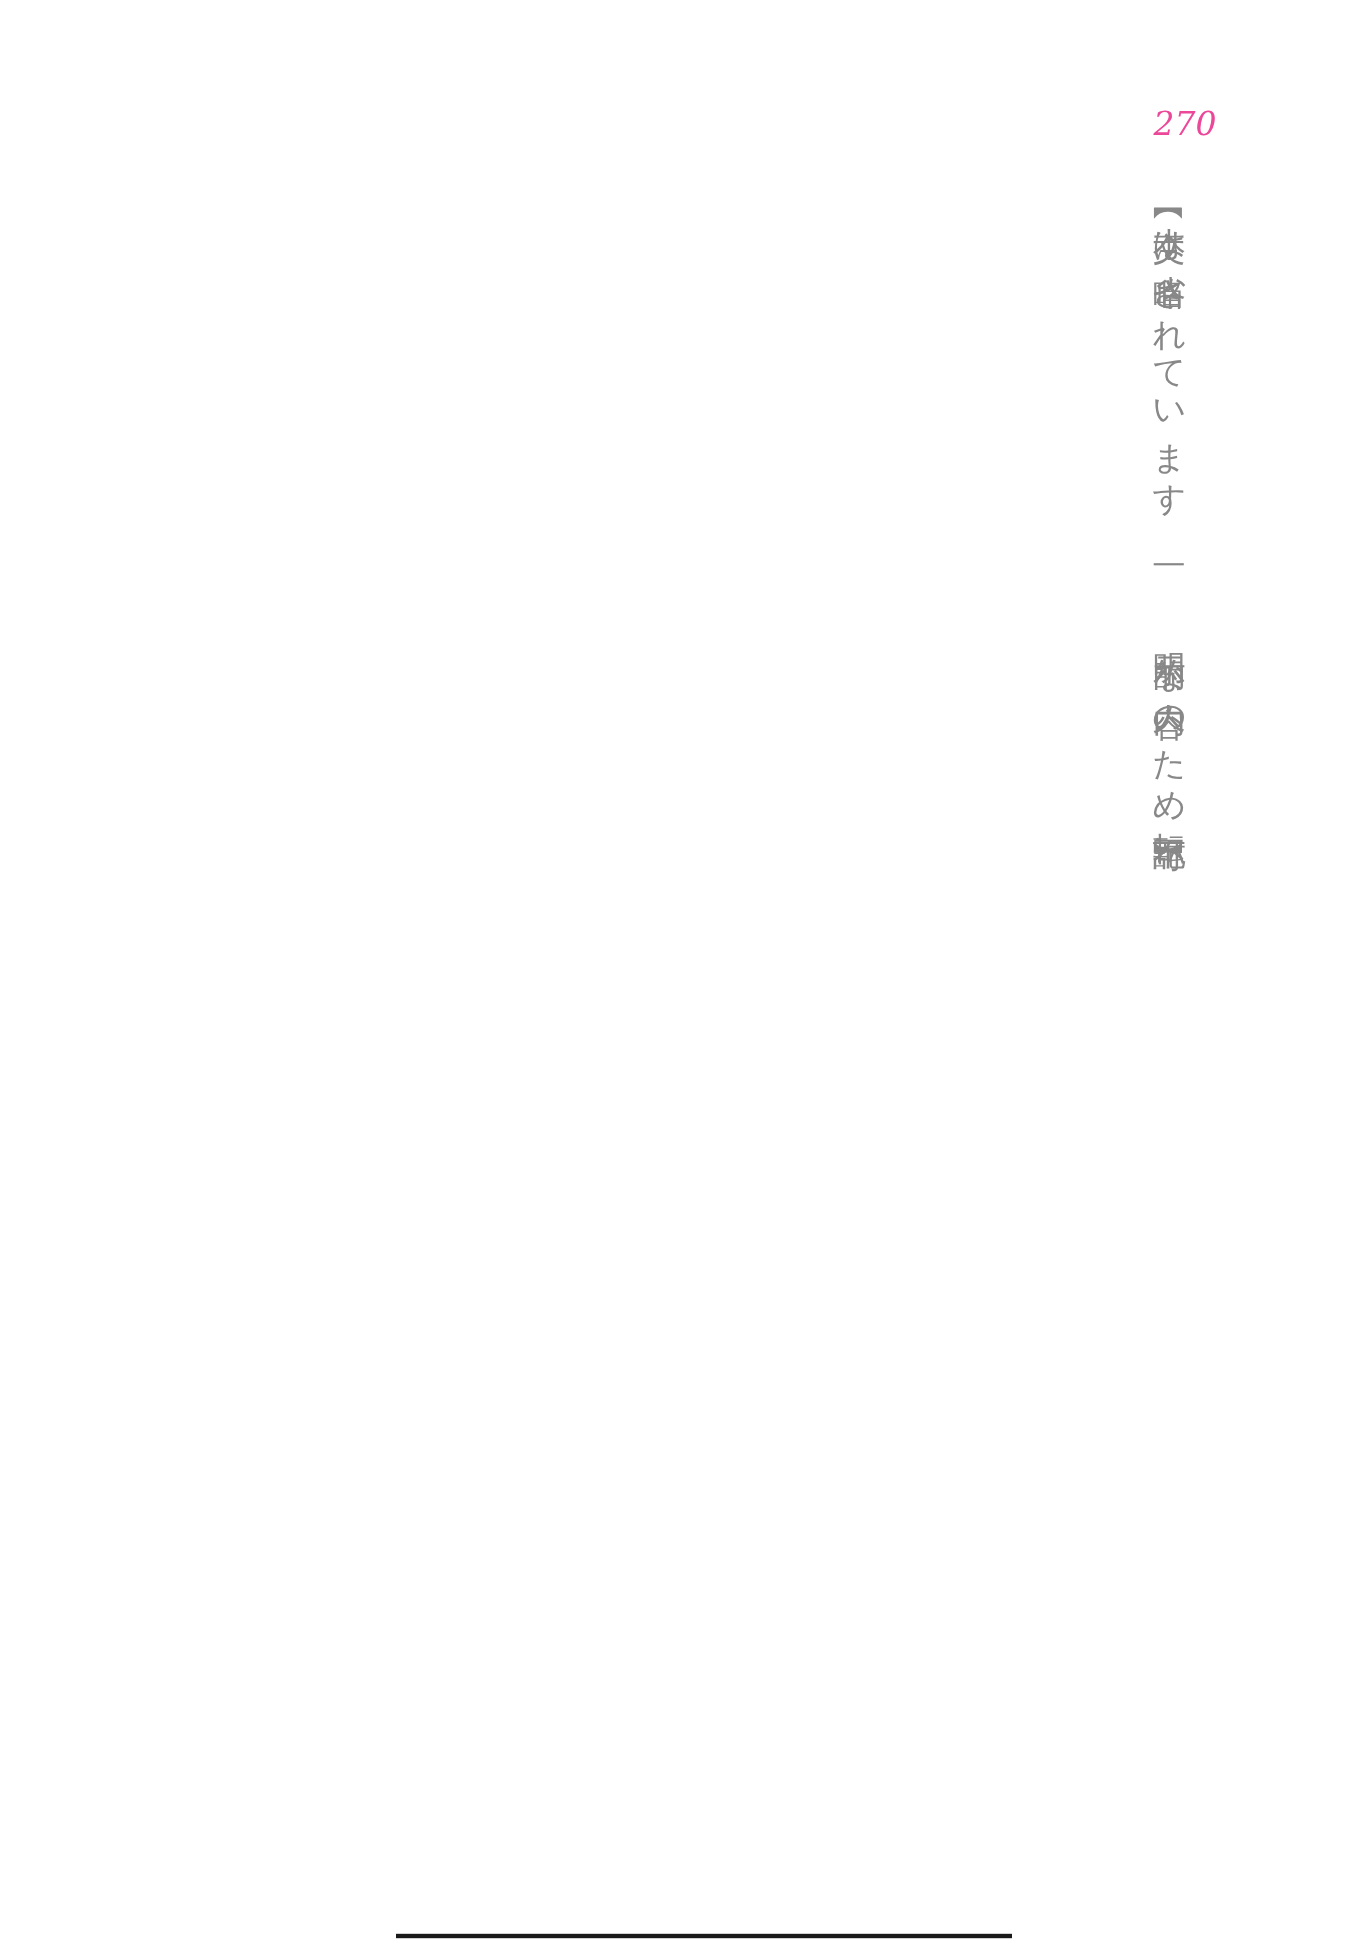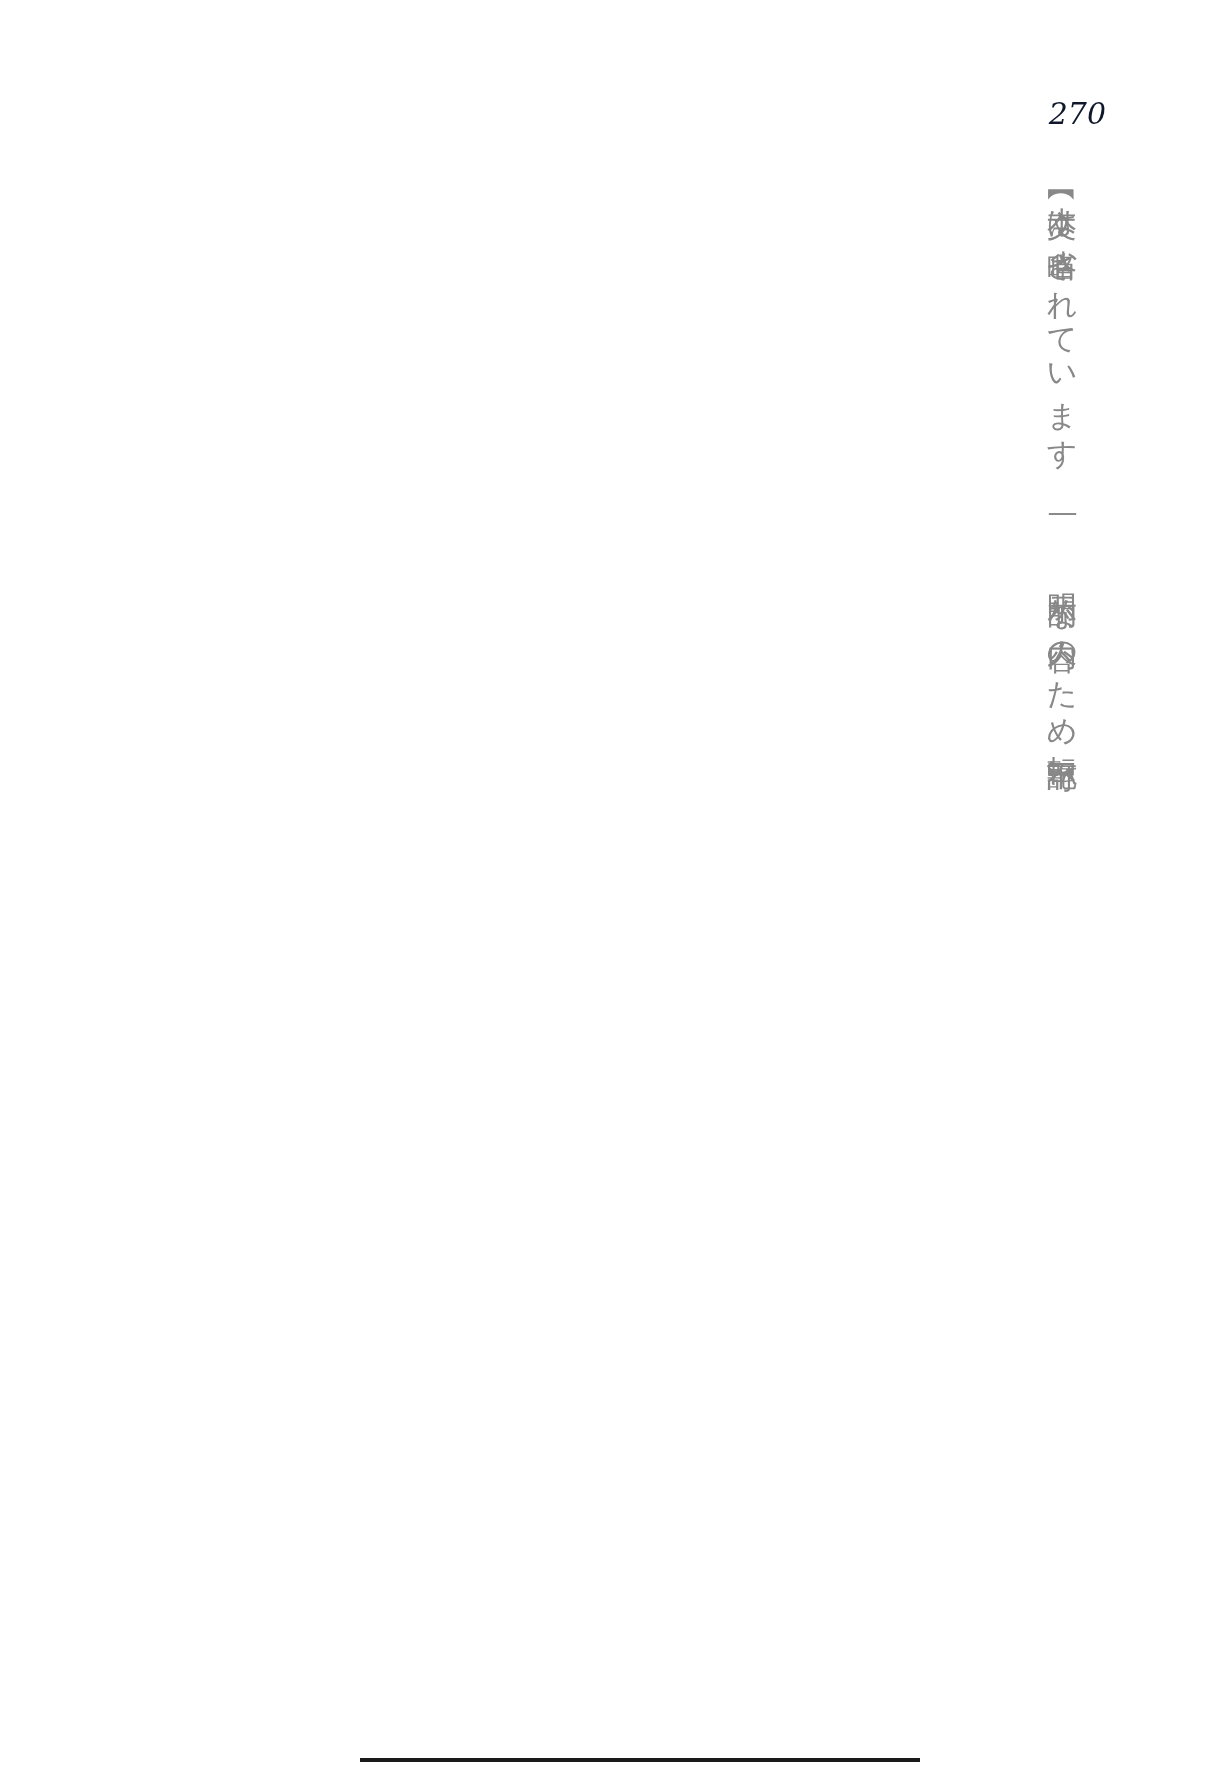--- a/index.html
+++ b/index.html
@@ -15,21 +15,21 @@
     width: 1224px;
     height: 1768px;
     box-sizing: border-box;
   }
   .page-number {
     position: absolute;
     top: 96px;
     right: 118px;
     font-size: 30px;
     font-style: italic;
-    color: #0f172a;
+    color: #ec4899;
     text-align: center;
   }
   .text-area {
     position: absolute;
     top: 180px;
     right: 130px;
     width: 960px;
     height: 1420px;
     writing-mode: vertical-rl;
     text-orientation: upright;

